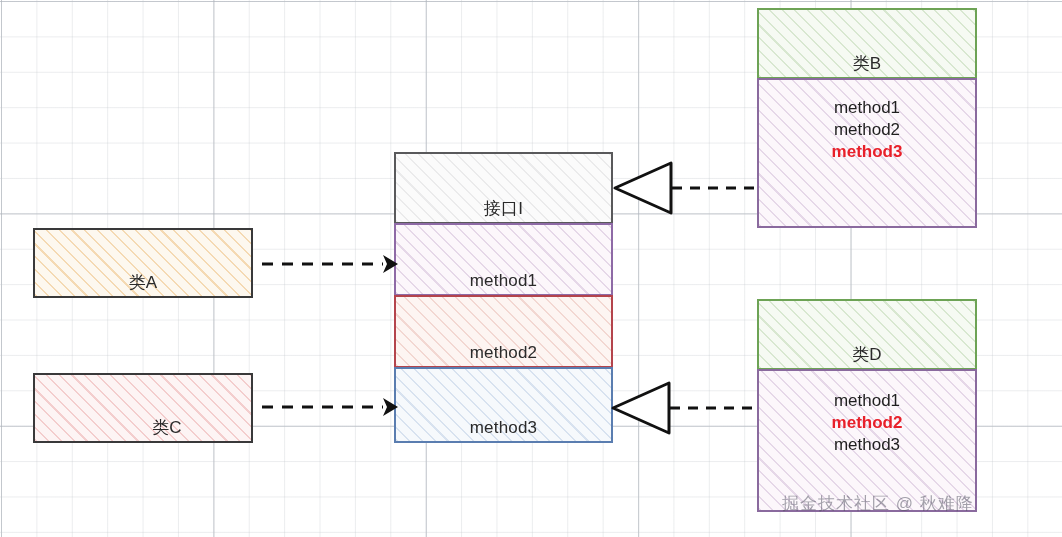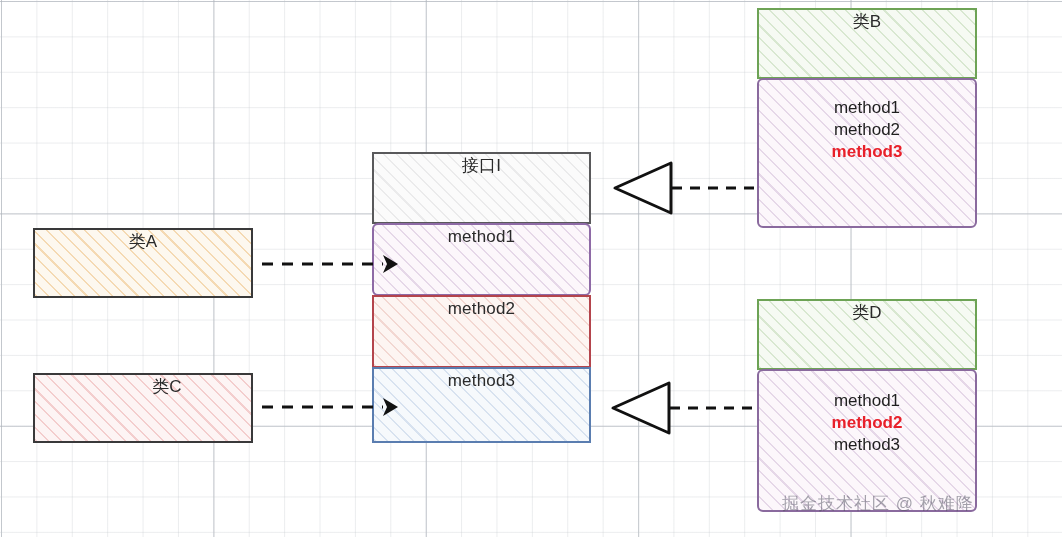--- a/index.html
+++ b/index.html
@@ -32,21 +32,21 @@
 
   .box {
     position: absolute;
     box-sizing: border-box;
   }
 
   .cell {
     position: absolute;
     box-sizing: border-box;
     display: flex;
-    align-items: flex-start;
+    align-items: flex-end;
     justify-content: center;
   }
 
   .label {
     font-size: 17px;
     color: #2a2a2a;
     letter-spacing: 0.2px;
     white-space: nowrap;
     line-height: 1.45;
   }
@@ -86,21 +86,20 @@
   }
   .hatch-purple {
     background-color: #fcf7fb;
     background-image: repeating-linear-gradient(
       45deg,
       rgba(150,105,165,0.22) 0px,
       rgba(150,105,165,0.22) 1.5px,
       rgba(252,247,251,0) 1.5px,
       rgba(252,247,251,0) 9px
     );
-    border-radius: 6px;
   }
   .hatch-red {
     background-color: #fdf5f2;
     background-image: repeating-linear-gradient(
       45deg,
       rgba(205,110,95,0.22) 0px,
       rgba(205,110,95,0.22) 1.5px,
       rgba(253,245,242,0) 1.5px,
       rgba(253,245,242,0) 9px
     );
@@ -168,21 +167,21 @@
 <div id="canvas">
 
   <div class="box cell hatch-orange" style="left:33px; top:228px; width:220px; height:70px; border:2.5px solid #39393a;">
     <span class="label label-cjk">类A</span>
   </div>
 
   <div class="box cell hatch-pink" style="left:33px; top:373px; width:220px; height:70px; border:2.5px solid #39393a;padding-left:48px;">
     <span class="label label-cjk">类C</span>
   </div>
 
-  <div class="box" style="left:372px; top:152px; width:219px; height:291px;">
+  <div class="box" style="left:394px; top:152px; width:219px; height:291px;">
 
     <div class="cell hatch-gray" style="left:0; top:0; width:219px; height:72px; border:2px solid #59595b;">
       <span class="label label-cjk">接口I</span>
     </div>
 
     <div class="cell hatch-purple" style="left:0; top:71px; width:219px; height:73px; border:2px solid #8e6aa6;">
       <span class="label">method1</span>
     </div>
 
     <div class="cell hatch-red" style="left:0; top:143px; width:219px; height:73px; border:2px solid #b4444c;">

